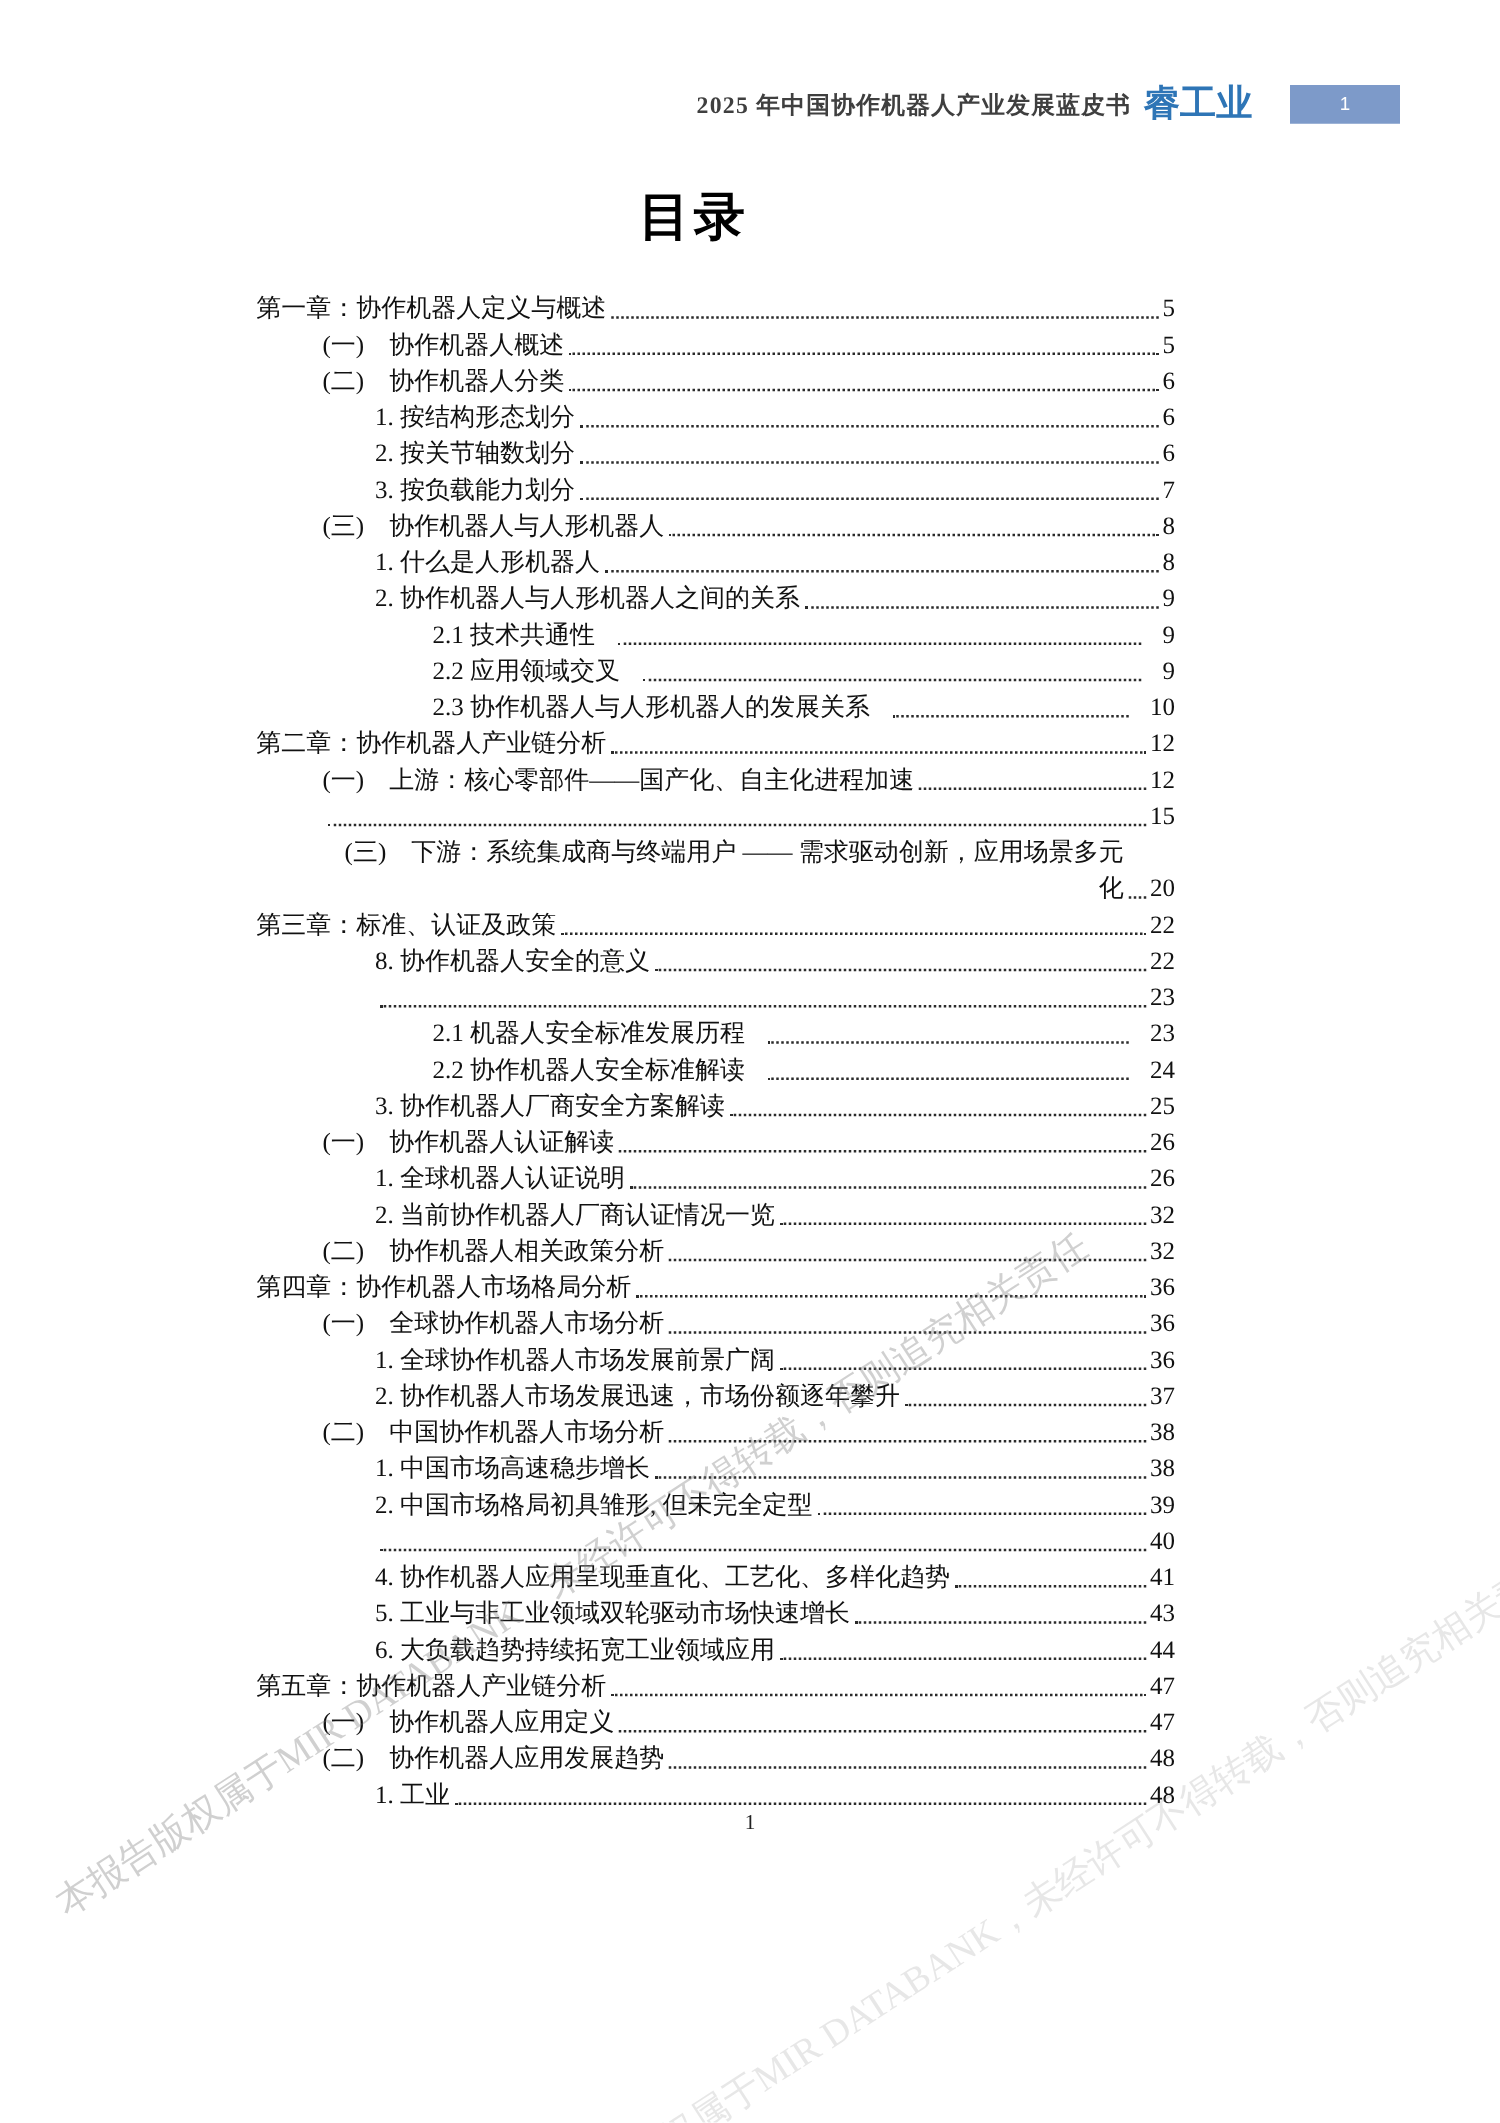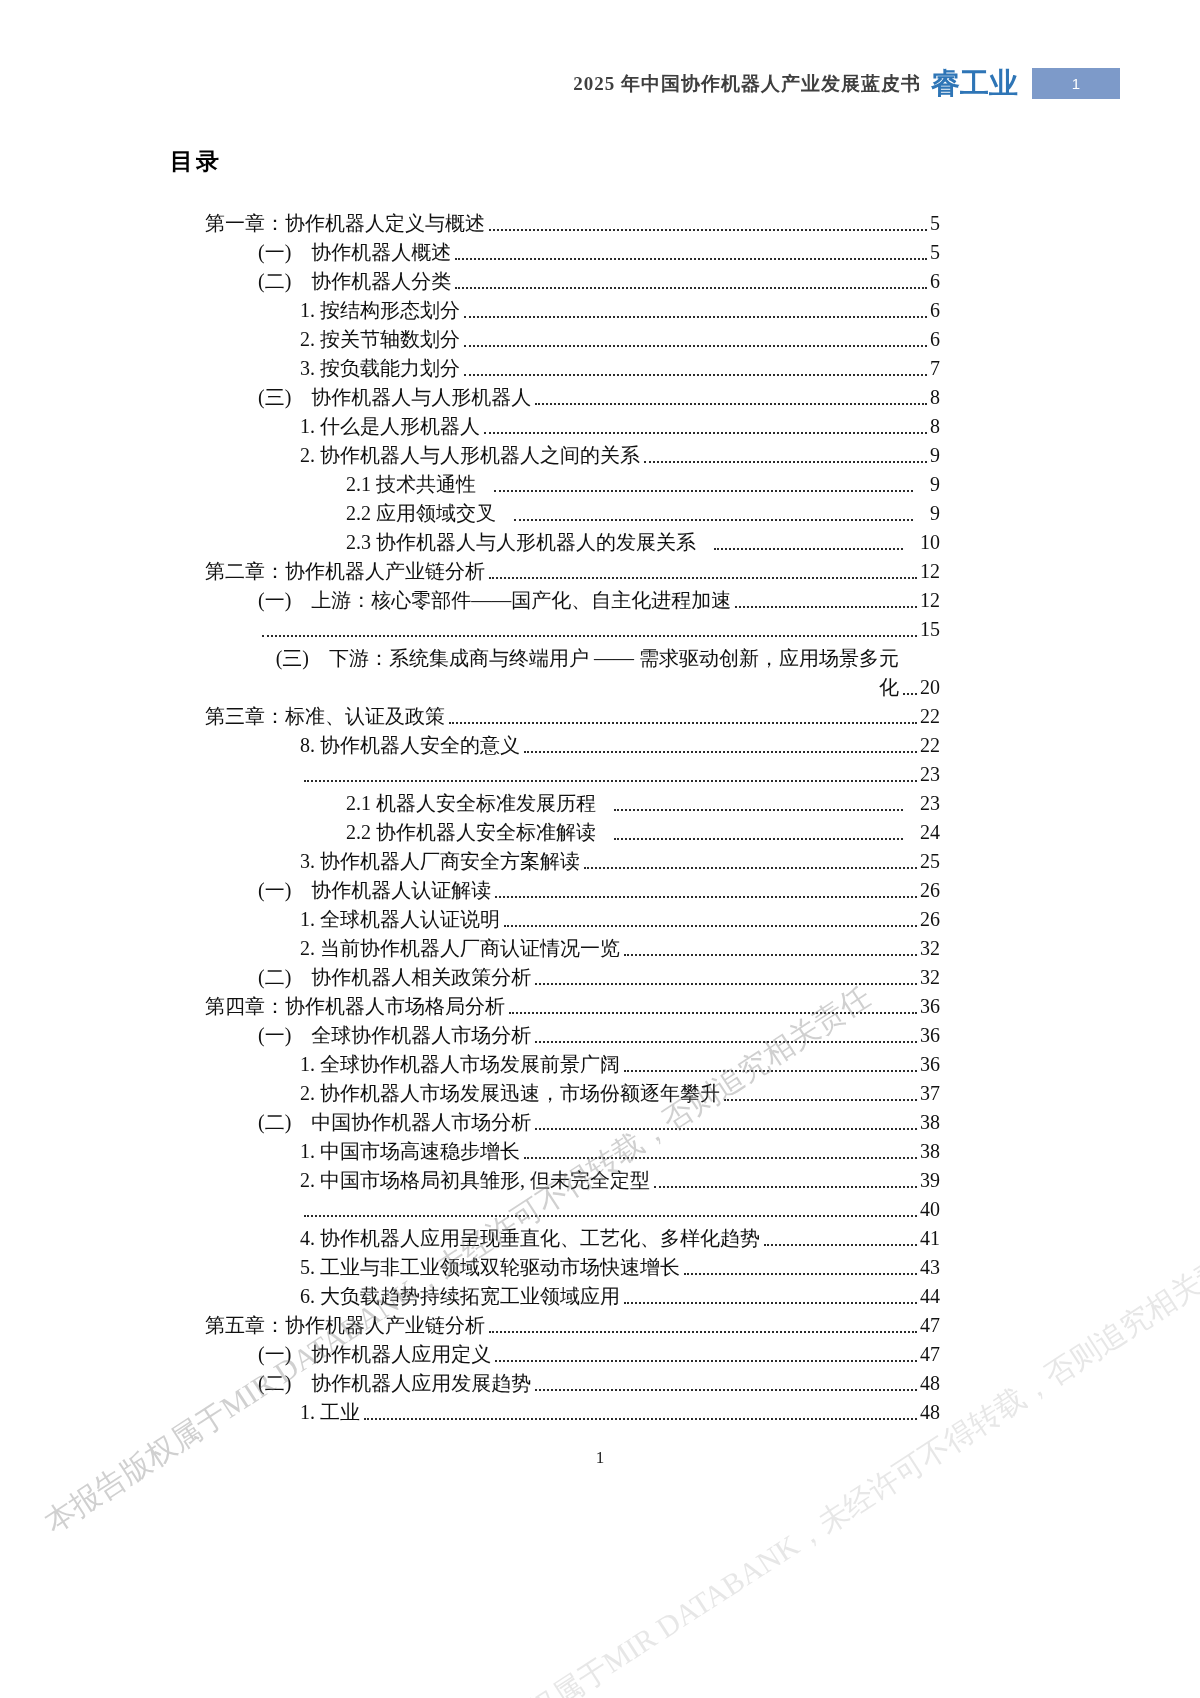--- a/index.html
+++ b/index.html
@@ -16,34 +16,34 @@
     position:absolute;top:68px;left:0;right:80px;
     display:flex;justify-content:flex-end;align-items:center;
   }
   .doc-title{
     font-size:19px;font-weight:bold;color:#3f3f3f;
     letter-spacing:1px;margin-right:10px;
   }
   .brand{
     font-family:"Liberation Sans","DejaVu Sans",sans-serif;
     font-size:29px;font-weight:bold;color:#2E75B6;
-    margin-right:14px;line-height:1;
+    margin-right:30px;line-height:1;
   }
   .page-badge{
     width:88px;height:31px;background:#7D9AC9;color:#ffffff;
     font-family:"Liberation Sans","DejaVu Sans",sans-serif;
     font-size:15px;display:flex;align-items:center;justify-content:center;
   }
   
   .content{
     position:absolute;top:146px;left:170px;width:770px;
   }
   .toc-title{
-    font-size:23px;font-weight:bold;margin:0 0 32px 0;
-    letter-spacing:3px;color:#000;
+    font-size:41px;font-weight:bold;margin:0 0 32px 0;
+    letter-spacing:3px;color:#000;text-align:center;
   }
   .toc-list{display:block;}
   .toc-row{
     display:flex;align-items:flex-end;
     font-size:20px;line-height:29px;color:#111;text-align:right;
   }
   .toc-row .label{white-space:normal;}
   .toc-row .dots{
     flex:1;min-width:14px;
     border-bottom:2px dotted #2b2b2b;

